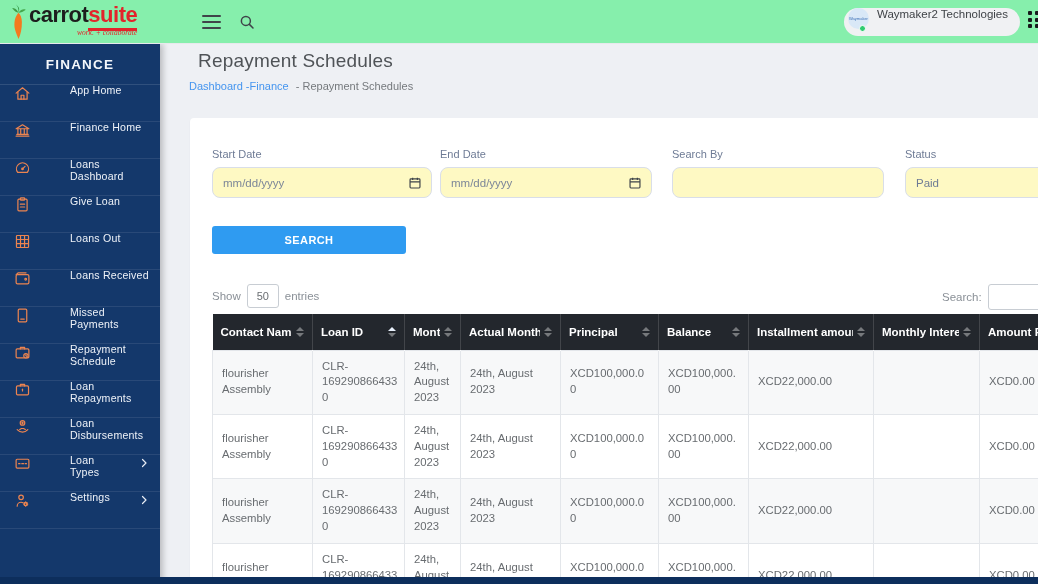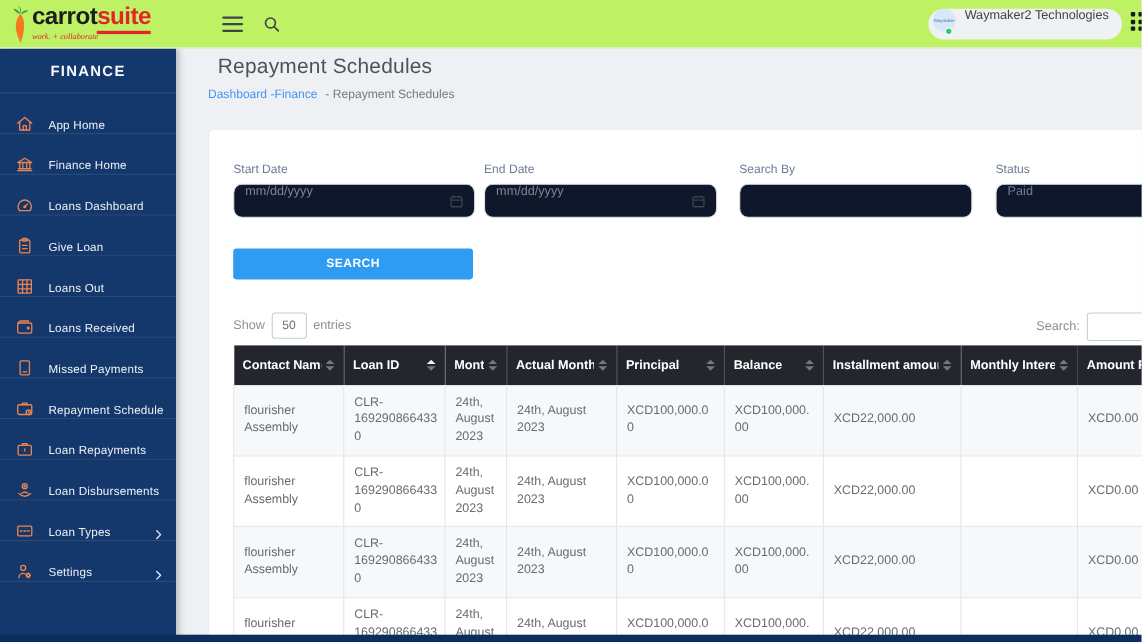--- a/index.html
+++ b/index.html
@@ -1,70 +1,70 @@
 <!DOCTYPE html>
 <html><head>
 <meta charset="utf-8">
 <style>
   * { margin:0; padding:0; box-sizing:border-box; }
   html,body { width:1038px; height:584px; overflow:hidden; }
   body { font-family:"Liberation Sans","DejaVu Sans",sans-serif; background:#eef0f4; }
   .app { position:relative; width:1038px; height:584px; overflow:hidden; background:#eef0f4; }
 
   
-  .topbar { position:absolute; left:0; top:0; width:1038px; height:44px; background:#bef264; border-bottom:1px solid #e7e9ec; z-index:6; }
+  .topbar { position:absolute; left:0; top:0; width:1038px; height:44px; background:#86efac; border-bottom:1px solid #e7e9ec; z-index:6; }
   .logo { position:absolute; left:10px; top:4px; display:flex; align-items:flex-start; }
   .logo-text { margin-left:2px; line-height:1; }
   .brand-line { font-size:22px; font-weight:800; letter-spacing:-0.5px; }
   .brand-primary { color:#1d1d1d; }
   .brand-secondary { color:#e3242b; border-bottom:3px solid #e3242b; padding-bottom:1px; }
-  .tagline { display:block; text-align:left; font-size:7.5px; font-style:italic; color:#e3242b; margin-top:3px; font-family:"Liberation Serif","DejaVu Serif",serif; }
+  .tagline { display:block; text-align:right; font-size:7.5px; font-style:italic; color:#e3242b; margin-top:3px; font-family:"Liberation Serif","DejaVu Serif",serif; }
   .hamburger { position:absolute; left:202px; top:15px; width:20px; height:14px; display:flex; flex-direction:column; justify-content:space-between; cursor:pointer; }
   .hamburger span { display:block; width:19px; height:2px; background:#3f4449; border-radius:1px; }
   .top-search { position:absolute; left:238px; top:13px; width:18px; height:18px; cursor:pointer; }
   .tenant-pill { position:absolute; right:18px; top:8px; height:28px; background:#f0f1f3; border-radius:14px; display:flex; align-items:flex-start; padding:0 12px 0 4px; cursor:pointer; }
   .avatar { position:relative; width:21px; height:21px; border-radius:50%; background:#d9e8f7; margin-right:8px; overflow:visible; }
   .avatar .ava-txt { position:absolute; left:0; top:0; width:21px; height:21px; font-size:4px; color:#3b6fb5; display:flex; align-items:center; justify-content:center; overflow:hidden; }
   .presence-dot { position:absolute; left:11px; bottom:-3px; width:7px; height:7px; border-radius:50%; background:#2ecc71; border:1.5px solid #ffffff; }
   .tenant-name { font-size:11.5px; color:#3f4347; white-space:nowrap; }
   .apps-grid { position:absolute; left:1028px; top:11px; width:16px; height:22px; display:grid; grid-template-columns:4px 4px; grid-auto-rows:4px; gap:2.5px; cursor:pointer; }
   .apps-grid i { background:#17191c; border-radius:1px; }
 
   
   .sidebar { position:absolute; left:0; top:44px; width:160px; height:540px; background:#14386b; box-shadow:3px 0 6px rgba(0,0,0,.22); z-index:5; overflow:hidden; }
   .side-title { height:41px; display:flex; align-items:center; justify-content:center; color:#f4f7fb; font-weight:bold; font-size:13.5px; letter-spacing:1.2px; border-bottom:1px solid rgba(255,255,255,.12); }
-  .side-item { height:37px; display:flex; align-items:flex-end; padding:0 10px 0 14px; border-bottom:1px solid rgba(255,255,255,.09); cursor:pointer; }
+  .side-item { height:37px; display:flex; align-items:flex-start; padding:0 10px 0 14px; border-bottom:1px solid rgba(255,255,255,.09); cursor:pointer;gap:26px; }
   .s-icon { width:17px; height:17px; flex:0 0 17px; display:flex; align-items:center; }
   .s-icon svg { width:17px; height:17px; }
   .s-label { margin-left:13px; font-size:10.6px; color:#eef2f8; letter-spacing:.2px; flex:1 1 auto; line-height:1.1; }
   .chev { width:12px; height:12px; flex:0 0 12px; }
   .chev svg { width:12px; height:12px; }
 
   
   .page-title { position:absolute; left:198px; top:50px; font-size:19px; color:#4f5357; font-weight:500; letter-spacing:.2px; }
   .breadcrumb { position:absolute; left:189px; top:80px; font-size:11px; }
   .crumb-link { color:#4595ef; cursor:pointer; }
   .crumb-rest { color:#75797d; margin-left:4px; }
 
   
   .card { position:absolute; left:190px; top:118px; width:880px; height:462px; background:#ffffff; border-radius:4px; box-shadow:0 1px 2px rgba(30,40,60,.06); }
 
   .f-group { position:absolute; top:30px; }
   .f-label { font-size:11px; color:#6e7b95; margin-bottom:7px; }
-  .f-input { position:relative; height:31px; border:1px solid #d9dee8; border-radius:8px; background:#0f172a; display:flex; align-items:flex-start; padding:0 10px; }
+  .f-input { position:relative; height:31px; border:1px solid #d9dee8; border-radius:8px; background:#fef9c3; display:flex; align-items:center; padding:0 10px; }
   .f-input input { border:none; outline:none; width:100%; font-size:11.5px; color:#5f6a80; font-family:inherit; background:transparent; }
   .f-input input::placeholder { color:#7c8698; opacity:1; }
   .cal-icon { position:absolute; right:9px; top:8px; width:14px; height:14px; }
   .g-start { left:22px; width:220px; }
   .g-end { left:250px; width:212px; }
   .g-searchby { left:482px; width:212px; }
   .g-status { left:715px; width:220px; }
   .select-box { font-size:11.5px; color:#6e7b95; }
 
-  .search-btn { position:absolute; left:22px; top:108px; width:218px; height:28px; background:#2f9bf1; color:#ffffff; border:none; border-radius:3px; font-size:11px; font-weight:bold; letter-spacing:.4px; cursor:pointer; font-family:inherit; }
+  .search-btn { position:absolute; left:22px; top:108px; width:194px; height:28px; background:#2f9bf1; color:#ffffff; border:none; border-radius:3px; font-size:11px; font-weight:bold; letter-spacing:.4px; cursor:pointer; font-family:inherit; }
 
   .tbl-controls-left { position:absolute; left:22px; top:166px; display:flex; align-items:center; gap:6px; font-size:11.5px; color:#8a9097; }
   .entries-box { width:32px; height:24px; border:1px solid #c8cdd3; border-radius:3px; text-align:center; font-size:11px; color:#6a6e72; font-family:inherit; outline:none; }
   .tbl-controls-right { position:absolute; left:752px; top:166px; display:flex; align-items:center; gap:6px; font-size:11.5px; color:#8a9097; }
   .tbl-search-input { width:90px; height:26px; border:1px solid #c8cdd3; border-radius:3px; outline:none; font-family:inherit; font-size:11.5px; padding:0 6px; color:#555; }
 
   
   .data-table { position:absolute; left:22px; top:196px; width:895px; border-collapse:collapse; table-layout:fixed; }
   .data-table th { background:#23272d; color:#ffffff; font-size:11.5px; font-weight:bold; height:36px; padding:0 8px; border-right:1px solid rgba(255,255,255,.14); text-align:left; cursor:pointer; }
   .data-table th:last-child { border-right:none; }

